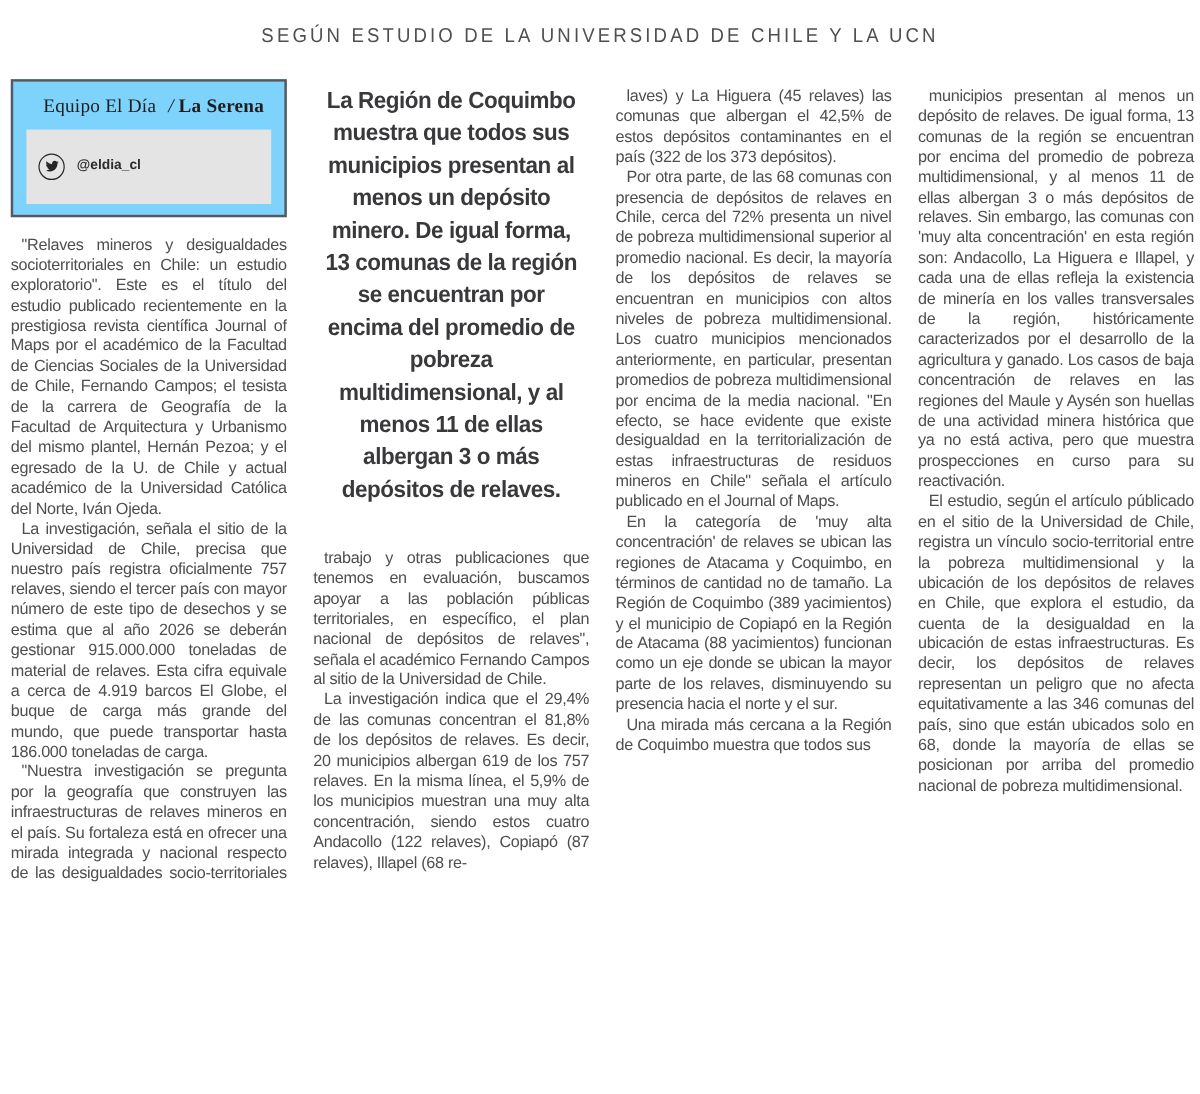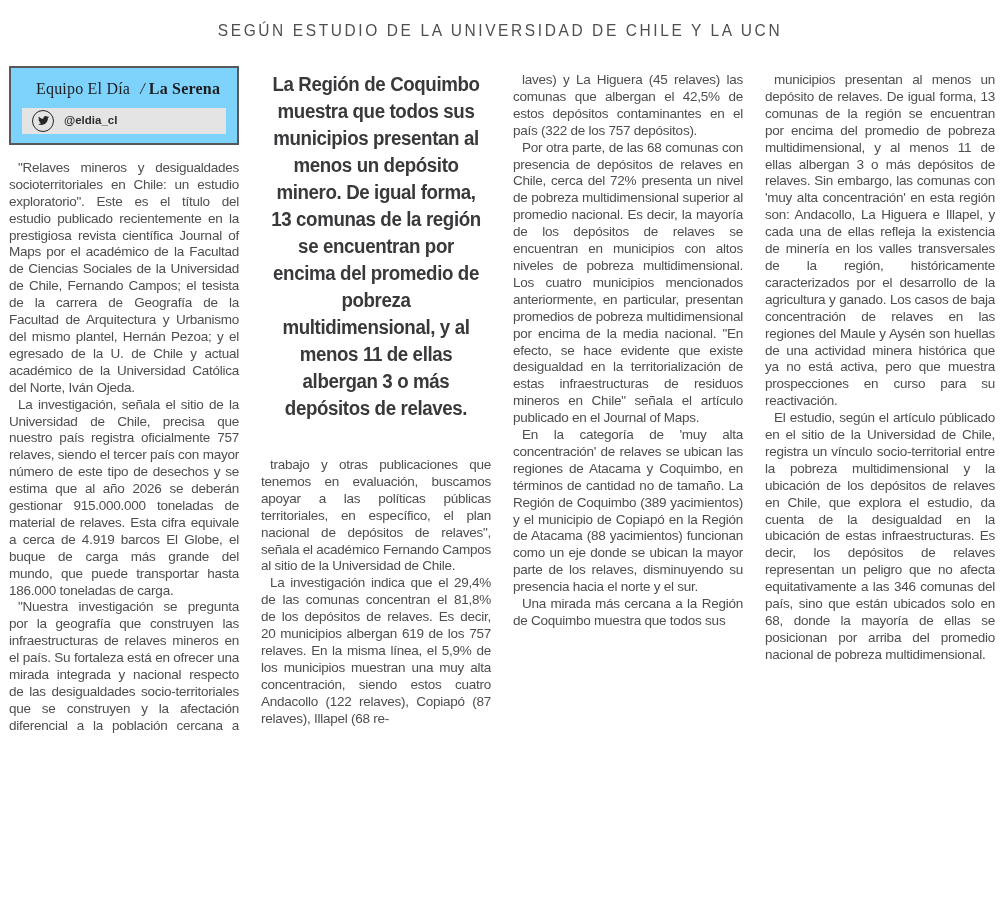--- a/index.html
+++ b/index.html
@@ -23,21 +23,21 @@
 
   .cols { display:flex; gap:22px; padding:0 9px; margin-top:26px; }
   .col { flex:0 0 230px; width:230px; color:#4e4e4e; font-size:13.5px; line-height:16.9px; text-align:justify; letter-spacing:-0.25px; }
   .body-p { text-indent:9px; }
 
   
   .byline-box { border:2px solid #58585a; padding:11px 11px 9px 11px; margin-bottom:15px; background:#7dd3fc; }
   .byline-row { font-family:"Liberation Serif", serif; font-size:16px; color:#1d1d1f; letter-spacing:0.2px; padding:2px 0 10px 14px; text-align:left; text-indent:0; }
   .byline-sep { margin:0 4px 0 10px; font-style:italic; }
   .byline-loc { font-weight:bold; }
-  .tw-bar { background:#e4e4e5; display:flex; align-items:center; gap:10px; padding:2px 10px; cursor:pointer; }
+  .tw-bar { background:#e4e4e5; display:flex; align-items:center; gap:10px; padding:20px 10px; cursor:pointer; }
   .tw-circle { width:22px; height:22px; border:1.7px solid #262628; border-radius:50%; display:flex; align-items:center; justify-content:center; background:transparent; flex:0 0 22px; }
   .tw-circle svg { width:11px; height:11px; fill:#262628; }
   .tw-handle { font-size:11.5px; font-weight:bold; color:#2c2c2e; letter-spacing:0; text-align:left; }
 
   
   .lede {
     font-weight:bold; text-align:center; text-indent:0;
     font-size:19.5px; line-height:27px; letter-spacing:-0.4px;
     color:#39393c; margin-top:5px;
     transform:scaleX(0.96); transform-origin:50% 0;
@@ -69,26 +69,26 @@
           <span class="tw-handle">@eldia_cl</span>
         </div>
       </div>
       <p class="body-p">"Relaves mineros y desigualdades socioterritoriales en Chile: un estudio exploratorio". Este es el título del estudio publicado recientemente en la prestigiosa revista científica Journal of Maps por el académico de la Facultad de Ciencias Sociales de la Universidad de Chile, Fernando Campos; el tesista de la carrera de Geografía de la Facultad de Arquitectura y Urbanismo del mismo plantel, Hernán Pezoa; y el egresado de la U. de Chile y actual académico de la Universidad Católica del Norte, Iván Ojeda.</p>
       <p class="body-p">La investigación, señala el sitio de la Universidad de Chile, precisa que nuestro país registra oficialmente 757 relaves, siendo el tercer país con mayor número de este tipo de desechos y se estima que al año 2026 se deberán gestionar 915.000.000 toneladas de material de relaves. Esta cifra equivale a cerca de 4.919 barcos El Globe, el buque de carga más grande del mundo, que puede transportar hasta 186.000 toneladas de carga.</p>
       <p class="body-p">"Nuestra investigación se pregunta por la geografía que construyen las infraestructuras de relaves mineros en el país. Su fortaleza está en ofrecer una mirada integrada y nacional respecto de las desigualdades socio-territoriales que se construyen y la afectación diferencial a la población cercana a faenas mineras. Con este</p>
     </div>
 
     <div class="col">
       <div class="lede">La Región de Coquimbo muestra que todos sus municipios presentan al menos un depósito minero. De igual forma, 13 comunas de la región se encuentran por encima del promedio de pobreza multidimensional, y al menos 11 de ellas albergan 3 o más depósitos de relaves.</div>
-      <p class="body-p after-lede">trabajo y otras publicaciones que tenemos en evaluación, buscamos apoyar a las políticas públicas territoriales, en específico, el plan nacional de depósitos de relaves", señala el académico Fernando Campos al sitio de la Universidad de Chile.</p>
+      <p class="body-p after-lede">trabajo y otras publicaciones que tenemos en evaluación, buscamos apoyar a las población públicas territoriales, en específico, el plan nacional de depósitos de relaves", señala el académico Fernando Campos al sitio de la Universidad de Chile.</p>
       <p class="body-p">La investigación indica que el 29,4% de las comunas concentran el 81,8% de los depósitos de relaves. Es decir, 20 municipios albergan 619 de los 757 relaves. En la misma línea, el 5,9% de los municipios muestran una muy alta concentración, siendo estos cuatro Andacollo (122 relaves), Copiapó (87 relaves), Illapel (68 re-</p>
     </div>
 
     <div class="col col-top-pad">
-      <p class="body-p">laves) y La Higuera (45 relaves) las comunas que albergan el 42,5% de estos depósitos contaminantes en el país (322 de los 757 depósitos).</p>
+      <p class="body-p">laves) y La Higuera (45 relaves) las comunas que albergan el 42,5% de estos depósitos contaminantes en el país (322 de los 373 depósitos).</p>
       <p class="body-p">Por otra parte, de las 68 comunas con presencia de depósitos de relaves en Chile, cerca del 72% presenta un nivel de pobreza multidimensional superior al promedio nacional. Es decir, la mayoría de los depósitos de relaves se encuentran en municipios con altos niveles de pobreza multidimensional. Los cuatro municipios mencionados anteriormente, en particular, presentan promedios de pobreza multidimensional por encima de la media nacional. "En efecto, se hace evidente que existe desigualdad en la territorialización de estas infraestructuras de residuos mineros en Chile" señala el artículo publicado en el Journal of Maps.</p>
       <p class="body-p">En la categoría de 'muy alta concentración' de relaves se ubican las regiones de Atacama y Coquimbo, en términos de cantidad no de tamaño. La Región de Coquimbo (389 yacimientos) y el municipio de Copiapó en la Región de Atacama (88 yacimientos) funcionan como un eje donde se ubican la mayor parte de los relaves, disminuyendo su presencia hacia el norte y el sur.</p>
       <p class="body-p">Una mirada más cercana a la Región de Coquimbo muestra que todos sus</p>
     </div>
 
     <div class="col col-top-pad">
       <p class="body-p">municipios presentan al menos un depósito de relaves. De igual forma, 13 comunas de la región se encuentran por encima del promedio de pobreza multidimensional, y al menos 11 de ellas albergan 3 o más depósitos de relaves. Sin embargo, las comunas con 'muy alta concentración' en esta región son: Andacollo, La Higuera e Illapel, y cada una de ellas refleja la existencia de minería en los valles transversales de la región, históricamente caracterizados por el desarrollo de la agricultura y ganado. Los casos de baja concentración de relaves en las regiones del Maule y Aysén son huellas de una actividad minera histórica que ya no está activa, pero que muestra prospecciones en curso para su reactivación.</p>
       <p class="body-p">El estudio, según el artículo públicado en el sitio de la Universidad de Chile, registra un vínculo socio-territorial entre la pobreza multidimensional y la ubicación de los depósitos de relaves en Chile, que explora el estudio, da cuenta de la desigualdad en la ubicación de estas infraestructuras. Es decir, los depósitos de relaves representan un peligro que no afecta equitativamente a las 346 comunas del país, sino que están ubicados solo en 68, donde la mayoría de ellas se posicionan por arriba del promedio nacional de pobreza multidimensional.</p>
     </div>
 

